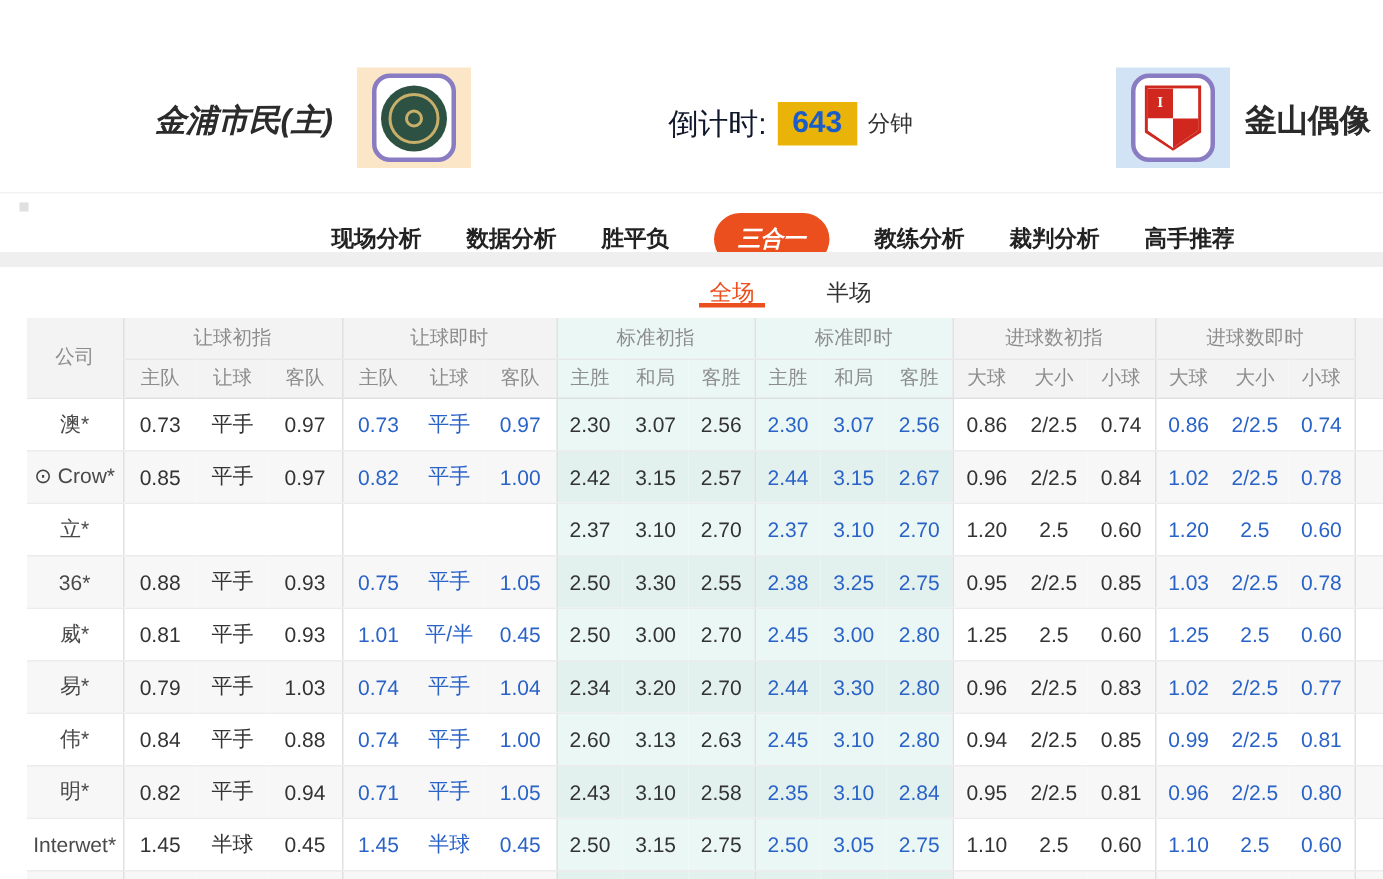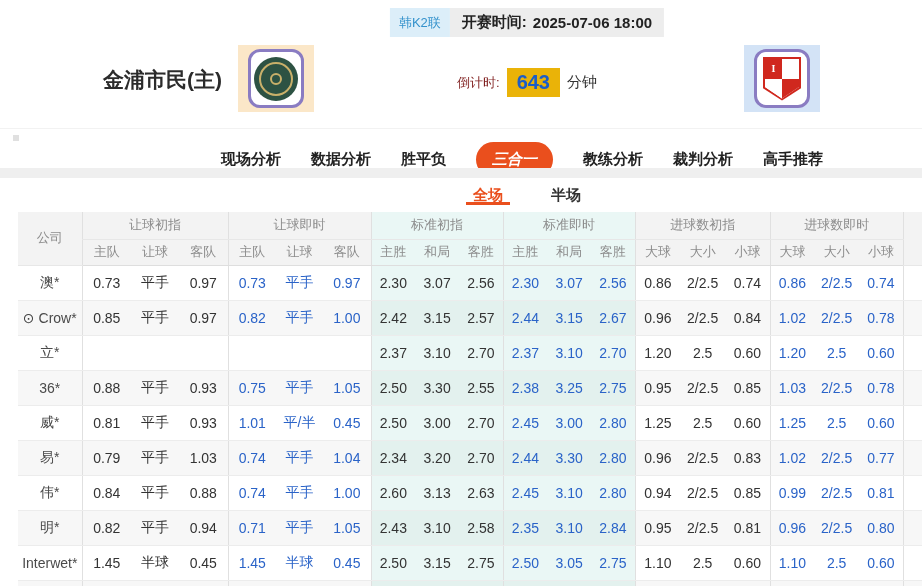--- a/index.html
+++ b/index.html
@@ -10,26 +10,26 @@
   }
   
   .meta-row { position:absolute; top:8px; left:527px; transform:translateX(-50%);
     display:flex; align-items:stretch; height:29px; white-space:nowrap; }
   .league-badge { background:#dceef9; color:#3492cc; font-size:13px;
     display:flex; align-items:center; padding:0 9px; }
   .kickoff-box { background:#ededed; color:#222; font-size:15px; font-weight:bold;
     display:flex; align-items:center; padding:0 12px; gap:6px; }
   .countdown-row { position:absolute; top:68px; left:527px; transform:translateX(-50%);
     display:flex; align-items:center; gap:7px; white-space:nowrap; }
-  .countdown-label { font-size:13px; color:#7f1d1d; }
+  .countdown-label { font-size:20px; color:#0f172a; }
   .countdown-box { background:#eab308; padding:3px 10px; }
   .countdown-value { color:#1b5dc8; font-weight:bold; font-size:20px; }
   .countdown-unit { font-size:15px; color:#333; }
   .team-name { position:absolute; top:66px; font-size:21px; font-weight:bold; color:#2b2b2b; white-space:nowrap; }
-  .team-name.home { left:103px; }
+  .team-name.home { left:103px;font-style:italic; }
   .team-name.away { left:830px; }
   .logo-frame { position:absolute; top:45px; width:76px; height:67px;
     display:flex; align-items:center; justify-content:center; }
   .logo-frame.home { left:238px; background:#fbe7c8; }
   .logo-frame.away { left:744px; background:#d3e3f6; }
   .logo-inner { width:56px; height:59px; background:#fff; border:3px solid #8a7cc2;
     border-radius:12px; display:flex; align-items:center; justify-content:center; }
   .emblem-green { width:44px; height:44px; border-radius:50%; background:#2d5243;
     display:flex; align-items:center; justify-content:center; }
   .emblem-ring { width:34px; height:34px; border-radius:50%; border:2px solid #c9b06a;
@@ -50,21 +50,21 @@
     border-top:1px solid #f2f2f2; }
   .nav-marker { position:absolute; left:13px; top:6px; width:6px; height:6px; background:#e0e0e0; }
   .nav-items { position:absolute; left:522px; top:0; transform:translateX(-50%);
     height:40px; display:flex; align-items:center; gap:30px; white-space:nowrap; }
   .nav-item { font-size:15px; font-weight:bold; color:#222; cursor:pointer;margin-top:21px; }
   .nav-item.active { background:var(--accent); color:#fff; padding:8px 16px; border-radius:18px;font-style:italic; }
   .gray-strip { position:absolute; top:168px; left:0; width:100%; height:10px; background:#efefef; }
   
   .subtabs { position:absolute; top:186px; left:527px; transform:translateX(-50%);
     display:flex; gap:48px; }
-  .subtab { font-size:15px; font-weight:bold; color:#333; padding-bottom:0; position:relative; cursor:pointer; }
+  .subtab { font-size:15px; font-weight:normal; color:#333; padding-bottom:0; position:relative; cursor:pointer; }
   .subtab.active { color:var(--accent); }
   .subtab.active::after { content:""; position:absolute; left:50%; transform:translateX(-50%);
     bottom:0; width:44px; height:3px; background:var(--accent); }
   
   .table-wrap { position:absolute; left:18px; top:212px; }
   table.odds { border-collapse:collapse; table-layout:fixed; width:963px; }
   .odds th { background:#f3f3f3; color:#8c8c8c; font-weight:normal; font-size:13px; text-align:center; }
   .odds thead tr.grp th { height:27px; border-bottom:1px solid #e7e7e7; }
   .odds thead tr.sub th { height:26px; border-bottom:1px solid #dedede; }
   .odds th.corner { border-bottom:1px solid #dedede; }
@@ -77,27 +77,20 @@
   .odds tr.even td.cyan { background:var(--cyanEven);margin-left:29px; }
   .odds td.live { color:var(--blue); }
   .ball-icon { font-size:14px; color:#444; margin-right:4px; }
   .odds tr.partial td { height:20px; border-bottom:none; }
 </style>
 </head>
 <body>
 
 <div class="viewport">
 
-  <div class="meta-row">
-    <span class="league-badge">韩K2联</span>
-    <span class="kickoff-box">
-      <span>开赛时间:</span>
-      <span>2025-07-06 18:00</span>
-    </span>
-  </div>
 
   <div class="team-name home">金浦市民(主)</div>
   <div class="logo-frame home">
     <div class="logo-inner">
       <div class="emblem-green">
         <div class="emblem-ring">
             <div class="emblem-core"></div>
           </div>
       </div>
     </div>
@@ -116,20 +109,21 @@
       <div class="shield">
         <div class="shield-in">
           <div class="q tl">I</div>
           <div class="q tr"></div>
             <div class="q bl"></div>
             <div class="q br"></div>
         </div>
       </div>
     </div>
   </div>
+  <div class="team-name away">釜山偶像</div>
 
   <div class="navbar">
     <div class="nav-marker"></div>
     <div class="nav-items" id="nav-items">
         <span class="nav-item">现场分析</span>
         <span class="nav-item">数据分析</span>
         <span class="nav-item">胜平负</span>
         <span class="nav-item active">三合一</span>
         <span class="nav-item">教练分析</span>
         <span class="nav-item">裁判分析</span>

